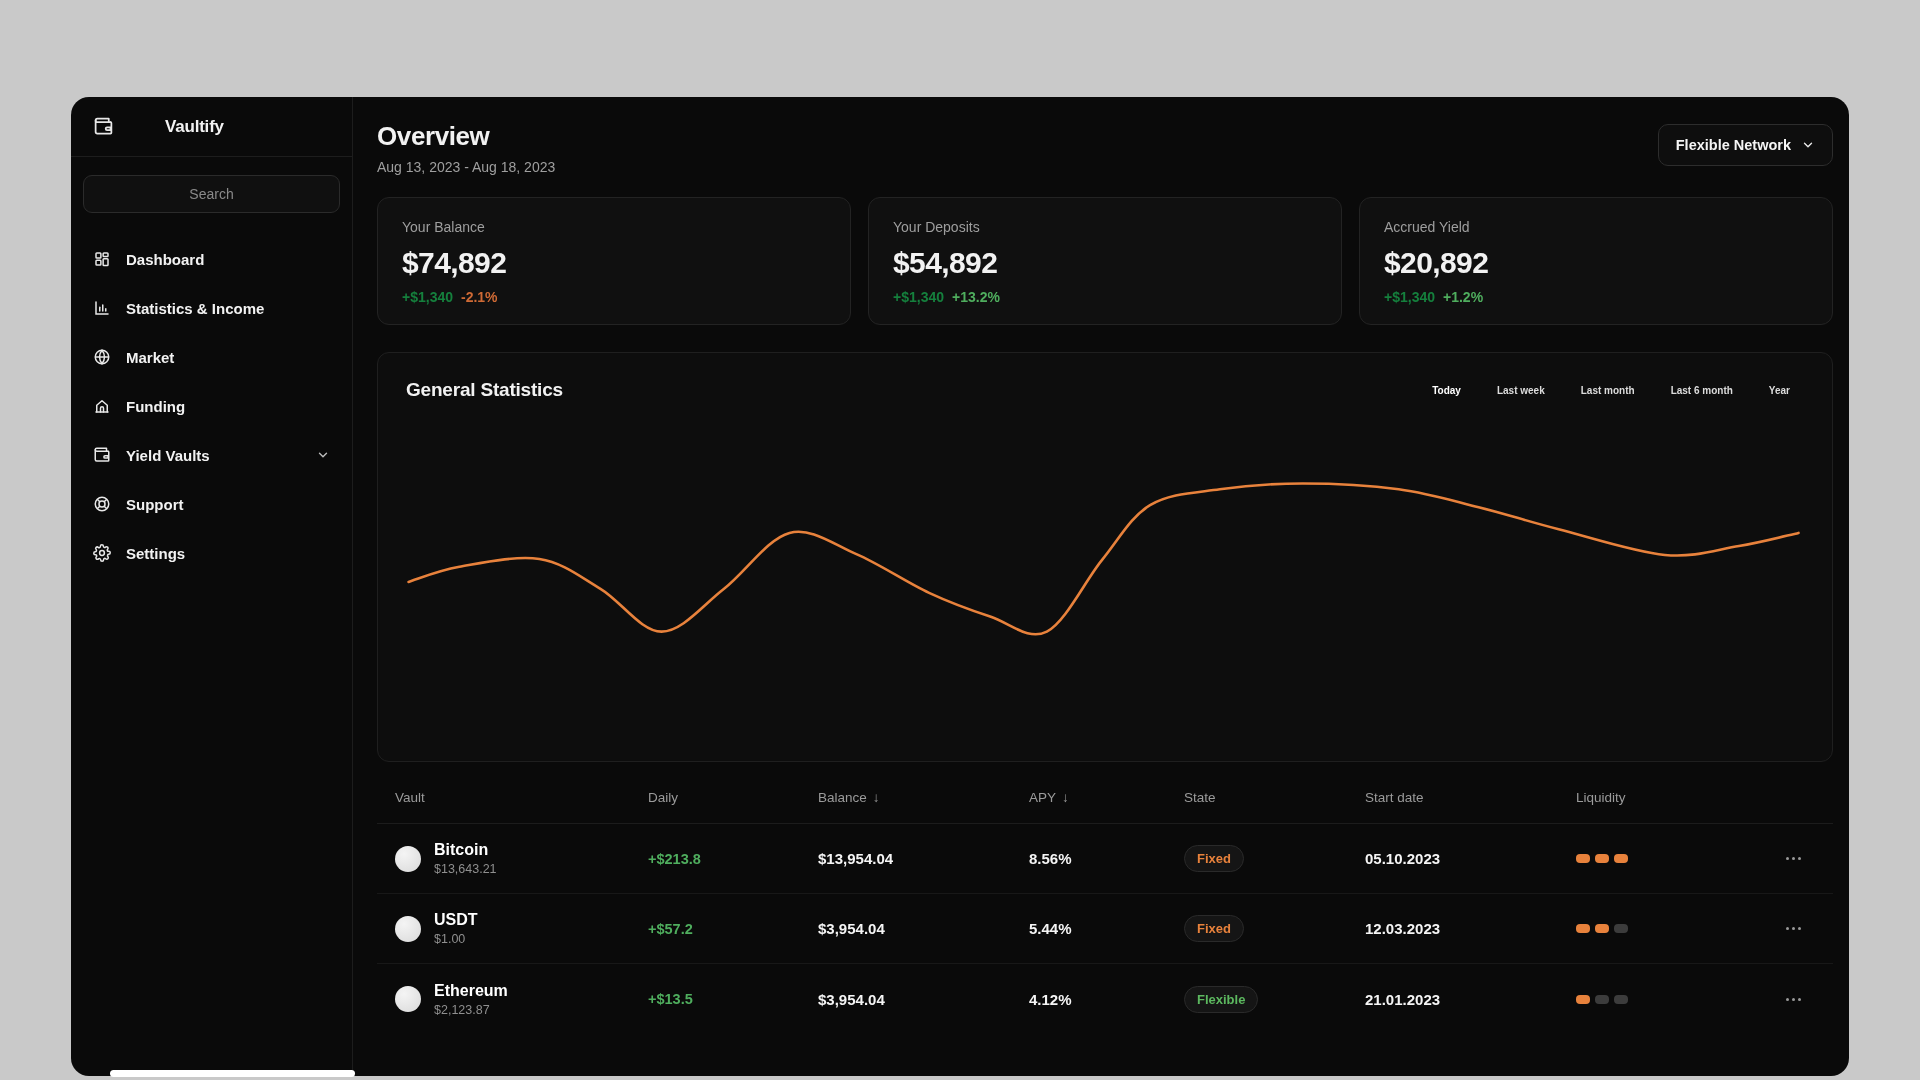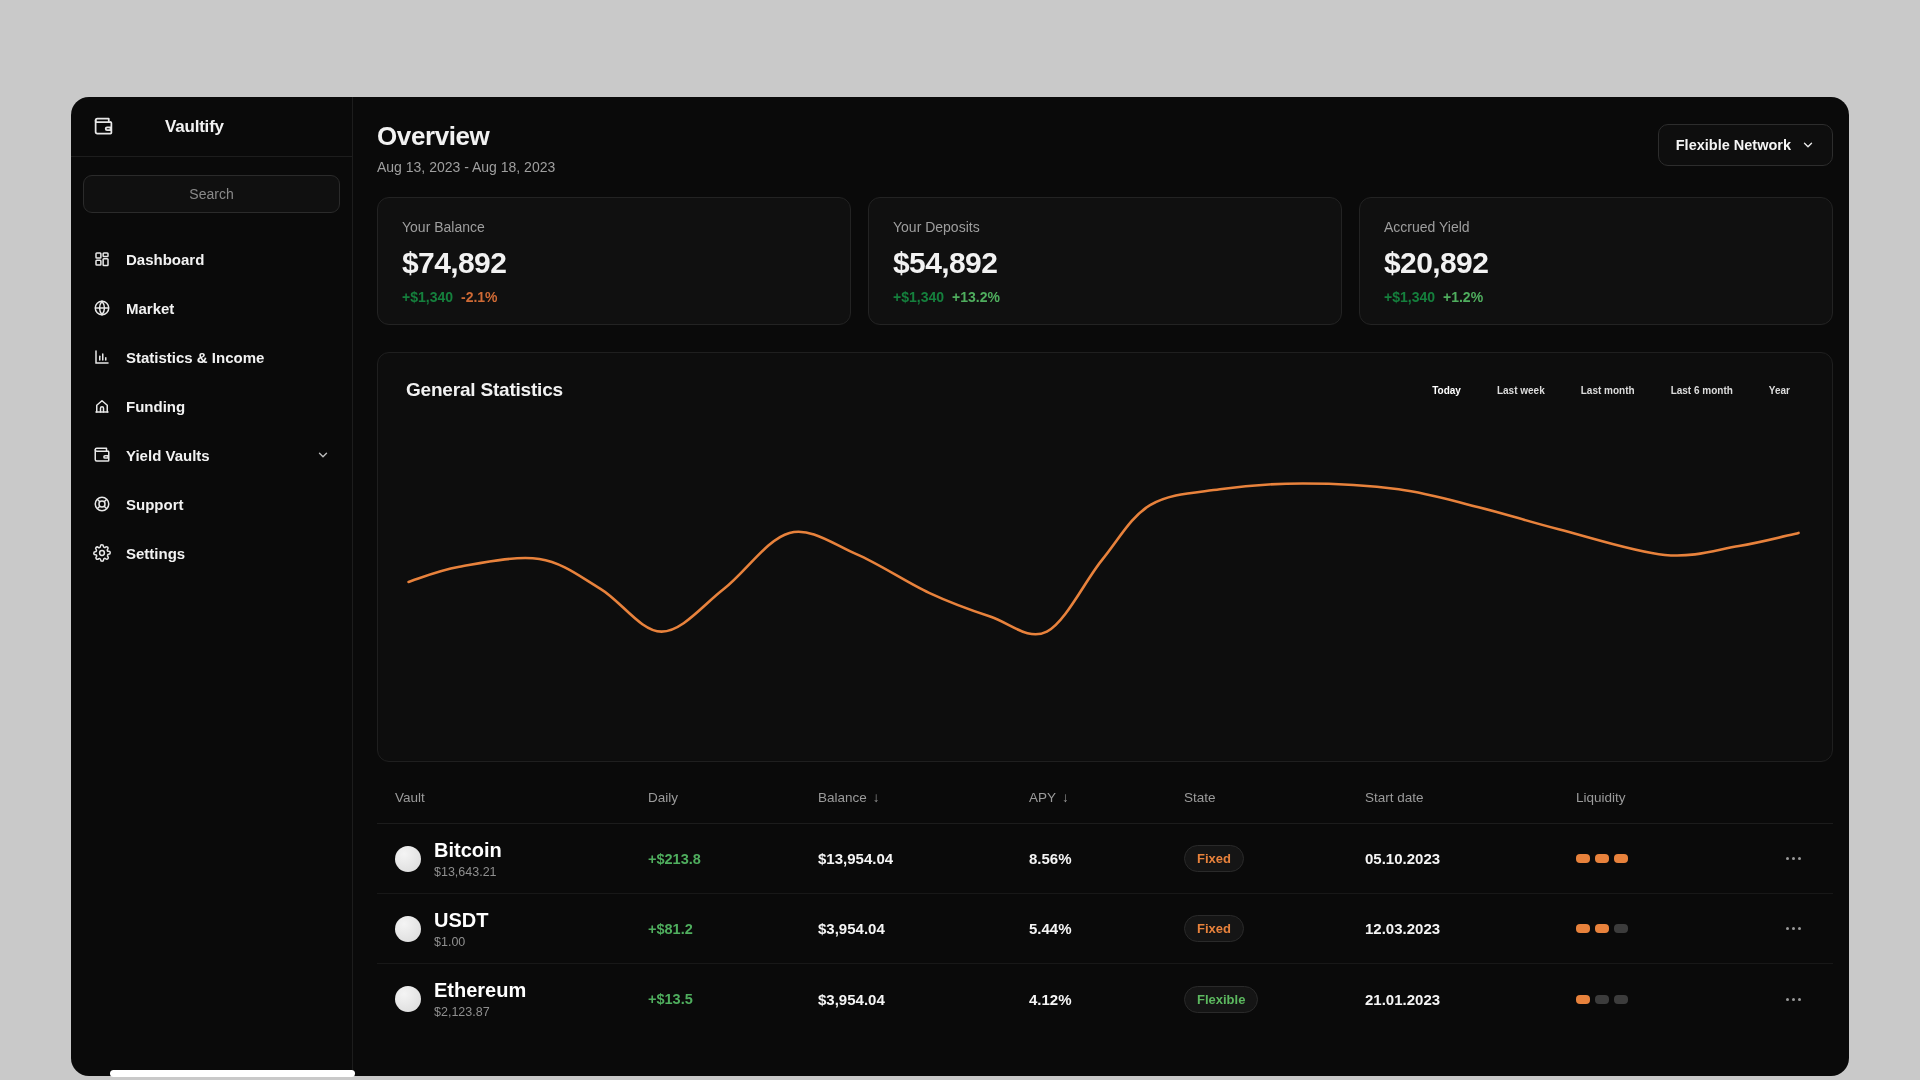--- a/index.html
+++ b/index.html
@@ -64,21 +64,21 @@
   .thead, .trow { display:grid;
     grid-template-columns:253px 170px 211px 155px 181px 211px 182px 1fr;
     align-items:center; padding-left:18px; }
   .thead { height:52px; color:#9b9b9b; font-size:13.5px; border-bottom:1px solid #1c1c1c; }
   .th { display:flex; align-items:center; gap:6px; }
   .trow { height:70px; border-bottom:1px solid #181818; }
   .trow:last-child { border-bottom:none; }
   .vault-cell { display:flex; align-items:center; gap:13px; }
   .coin-avatar { width:26px; height:26px; border-radius:50%;
     background:radial-gradient(circle at 35% 30%, #f4f4f4, #d9d9d9); flex-shrink:0; }
-  .vault-name { font-size:20px; font-weight:600; color:#fff; }
+  .vault-name { font-size:16px; font-weight:600; color:#fff; }
   .vault-price { font-size:12.5px; color:#8f8f8f; margin-top:3px; }
   .daily { font-size:14.5px; font-weight:600; color:#4fae5e; }
   .balance, .apy, .start-date { font-size:15px; font-weight:600; color:#f5f5f5; }
   .state-badge { display:inline-block; padding:5px 12px; border-radius:999px;
     background:#151515; border:1px solid #2a2a2a; font-size:13px; font-weight:600;
     justify-self:start; }
   .pills { display:flex; gap:5px; }
   .pill { width:14px; height:9px; border-radius:4px; display:inline-block; }
   .row-menu { width:34px; height:30px; display:flex; align-items:center; justify-content:center;
     gap:3px; cursor:pointer; margin-left:18px; }
@@ -115,38 +115,38 @@
               <rect x="4" y="4" width="6.5" height="6.5" rx="1"></rect>
               <rect x="13.5" y="4" width="6.5" height="4.5" rx="1"></rect>
               <rect x="4" y="13.5" width="6.5" height="6.5" rx="1"></rect>
               <rect x="13.5" y="11.5" width="6.5" height="9" rx="1"></rect>
             </svg>
         </span>
         <span>Dashboard</span>
       </div>
       <div class="menu-item">
         <span class="icon">
-          <svg width="18" height="18" viewBox="0 0 24 24" fill="none" stroke="currentColor" stroke-width="2">
-              <circle cx="12" cy="12" r="9"></circle>
-              <path d="M3 12h18"></path>
-              <path d="M12 3a14 14 0 0 1 0 18a14 14 0 0 1 0-18z"></path>
-            </svg>
-        </span>
-        <span>Market</span>
-      </div>
-      <div class="menu-item">
-        <span class="icon">
           <svg width="18" height="18" viewBox="0 0 24 24" fill="none" stroke="currentColor" stroke-width="2" stroke-linecap="round">
               <path d="M4 4v16h16"></path>
               <path d="M9 16v-5"></path>
               <path d="M13 16v-8"></path>
               <path d="M17 16v-3"></path>
             </svg>
         </span>
         <span>Statistics &amp; Income</span>
+      </div>
+      <div class="menu-item">
+        <span class="icon">
+          <svg width="18" height="18" viewBox="0 0 24 24" fill="none" stroke="currentColor" stroke-width="2">
+              <circle cx="12" cy="12" r="9"></circle>
+              <path d="M3 12h18"></path>
+              <path d="M12 3a14 14 0 0 1 0 18a14 14 0 0 1 0-18z"></path>
+            </svg>
+        </span>
+        <span>Market</span>
       </div>
       <div class="menu-item">
         <span class="icon">
           <svg width="18" height="18" viewBox="0 0 24 24" fill="none" stroke="currentColor" stroke-width="2" stroke-linecap="round" stroke-linejoin="round">
               <path d="M4 20h16"></path>
               <path d="M5 20v-9l7-6 7 6v9"></path>
               <path d="M10 20v-5a2 2 0 0 1 4 0v5"></path>
             </svg>
         </span>
         <span>Funding</span>
@@ -295,21 +295,21 @@
       </div>
 
       <div class="trow">
         <div class="vault-cell">
           <span class="coin-avatar"></span>
           <span>
             <div class="vault-name">USDT</div>
             <div class="vault-price">$1.00</div>
           </span>
         </div>
-        <div class="daily">+$81.2</div>
+        <div class="daily">+$57.2</div>
         <div class="balance">$3,954.04</div>
         <div class="apy">5.44%</div>
         <div><span class="state-badge" style="color:#e8823c">Fixed</span></div>
         <div class="start-date">12.03.2023</div>
         <div class="pills">
             <span class="pill" style="background: rgb(232, 130, 60);"></span>
             <span class="pill" style="background: rgb(232, 130, 60);"></span>
             <span class="pill" style="background: rgb(60, 60, 60);"></span>
           </div>
         <div class="row-menu">

